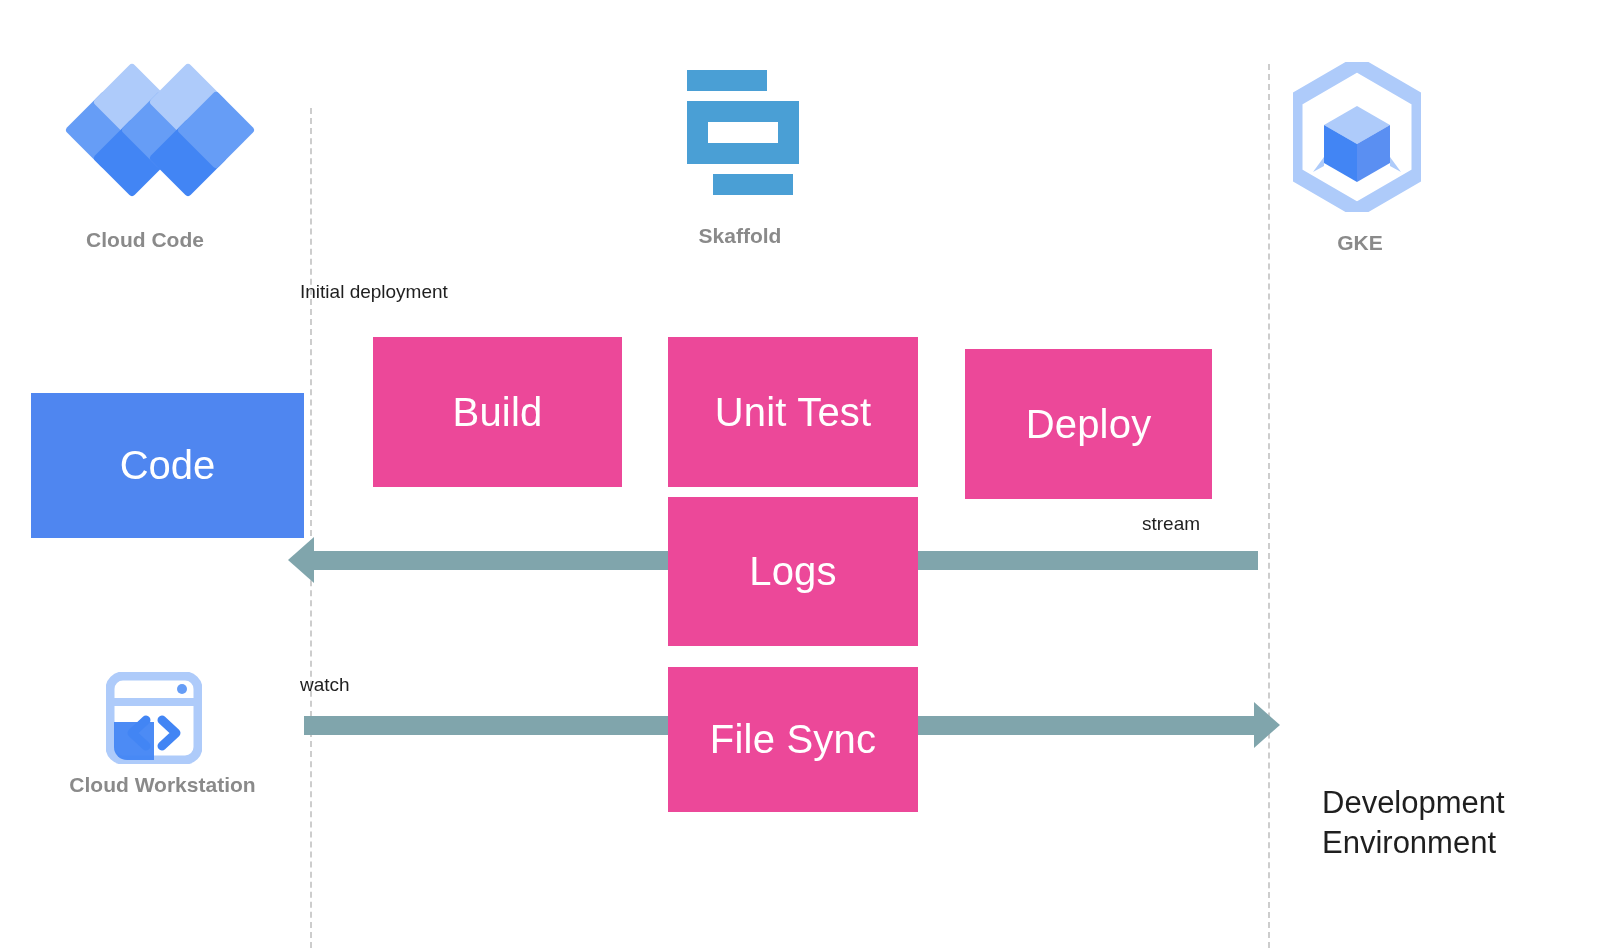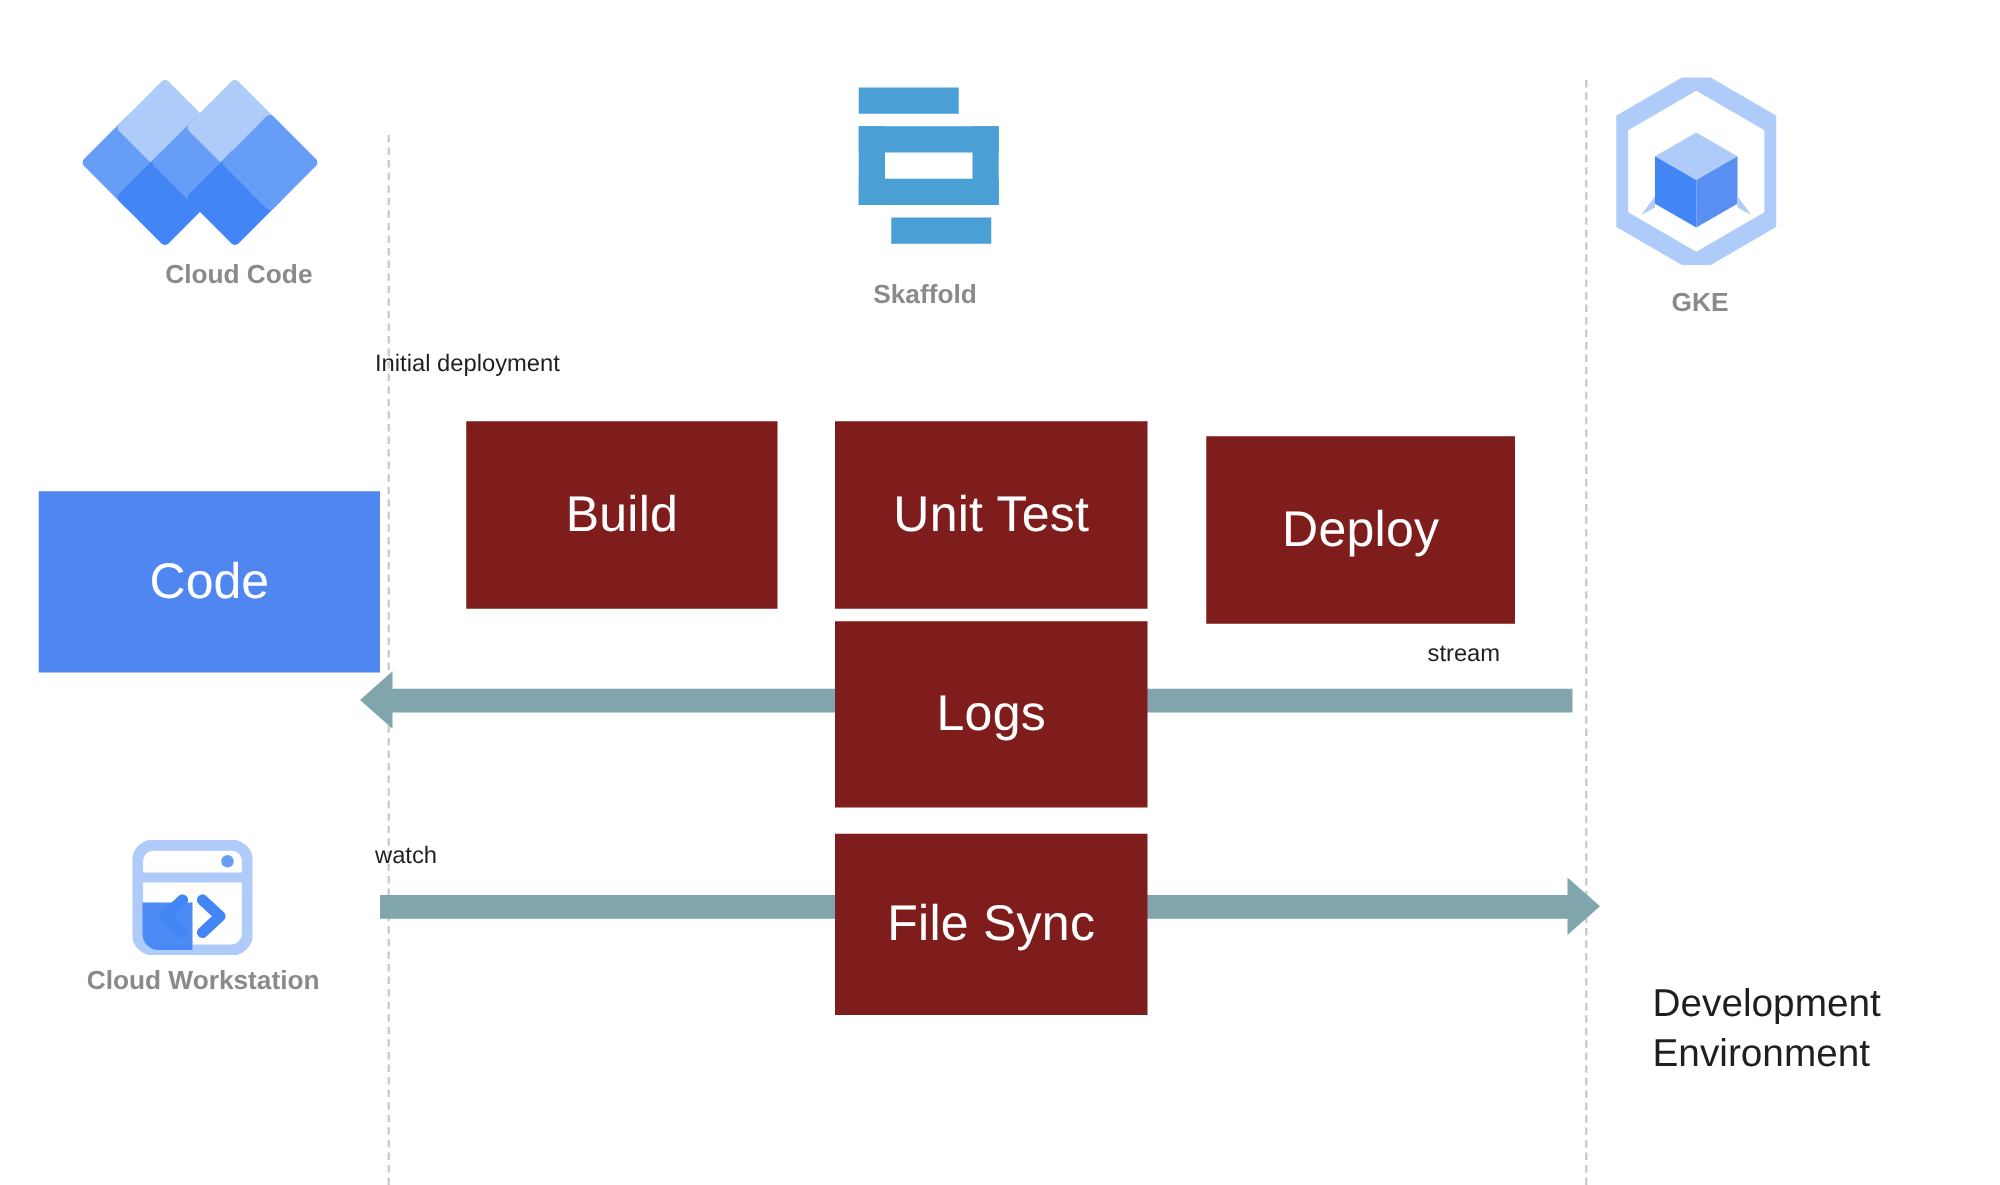--- a/index.html
+++ b/index.html
@@ -24,21 +24,21 @@
     position: absolute;
     width: 0;
     border-left: 2px dashed #cdcdcd;
   }
   #boundary-left  { left: 310px;  top: 108px; height: 840px; }
   #boundary-right { left: 1268px; top: 64px;  height: 884px; }
 
   
   .stage-box {
     position: absolute;
-    background: #7f1d1d;
+    background: #ec4899;
     display: flex;
     align-items: center;
     justify-content: center;
     color: #ffffff;
     font-size: 40px;
     font-weight: 400;
     letter-spacing: .2px;
     line-height: 1.12;
     text-align: center;
     box-sizing: border-box;
@@ -108,21 +108,21 @@
 
   
   .product-caption {
     position: absolute;
     font-size: 21px;
     font-weight: bold;
     color: #8a8a8a;
     white-space: nowrap;
     text-align: center;
   }
-  #caption-cloud-code        { left: 40px;   top: 208px; width: 210px; text-align: right; }
+  #caption-cloud-code        { left: 40px;   top: 228px; width: 210px; }
   #caption-skaffold          { left: 640px;  top: 224px; width: 200px; }
   #caption-gke               { left: 1260px; top: 231px; width: 200px; }
   #caption-cloud-workstation { left: 40px;   top: 773px; width: 245px; }
 
   .env-caption {
     position: absolute;
     font-size: 31px;
     color: #1f1f1f;
     line-height: 1.28;
     white-space: pre-line;

